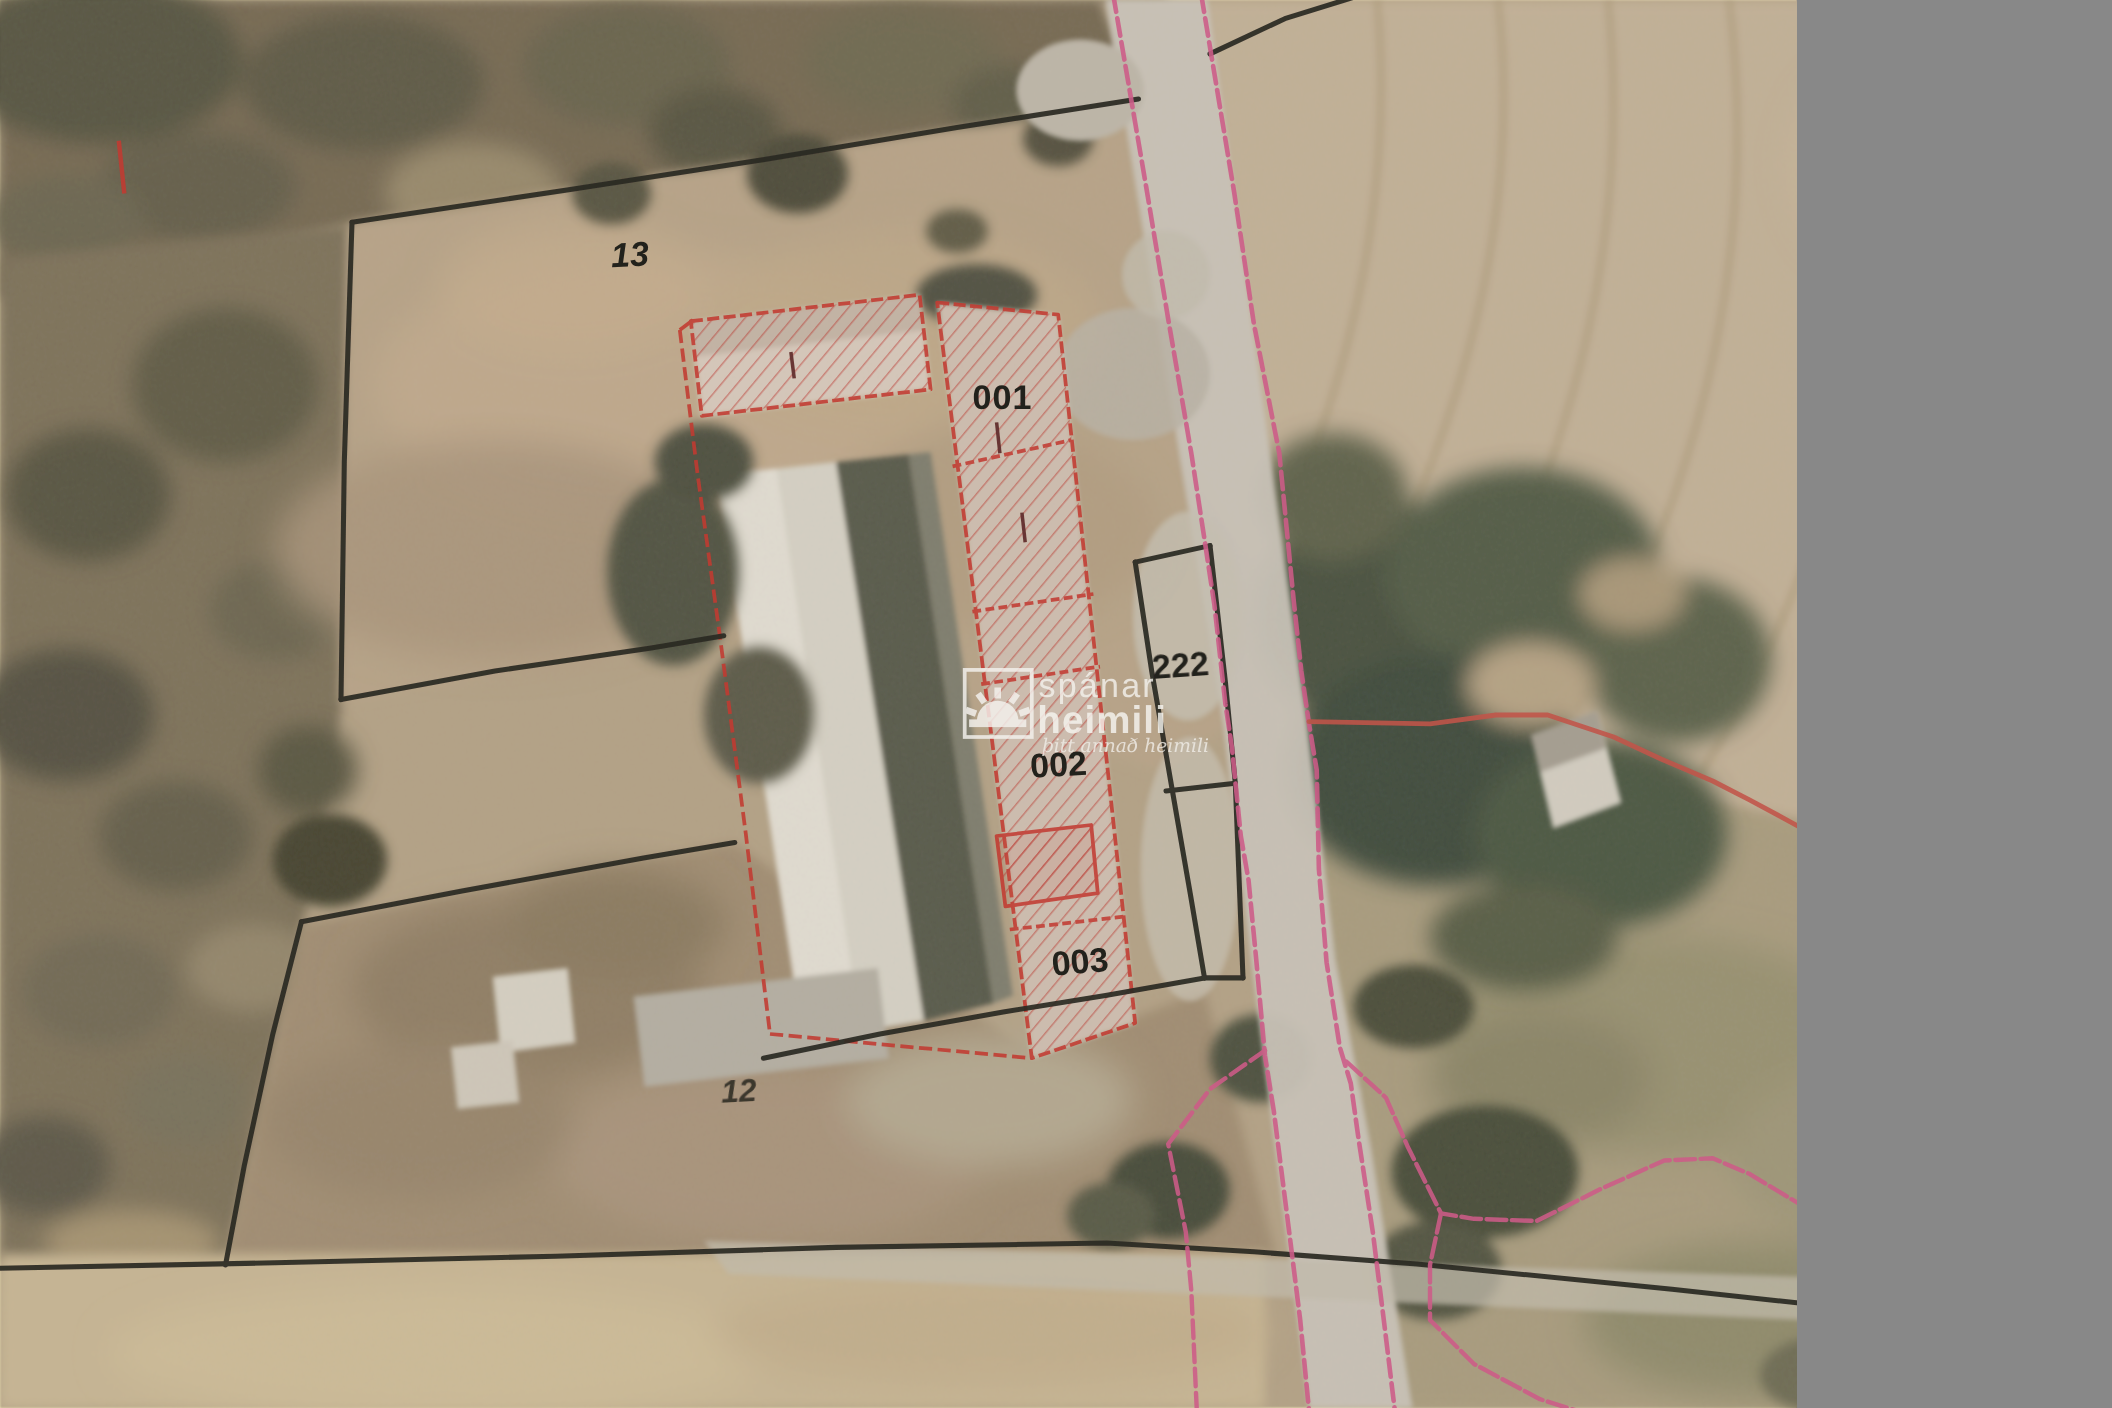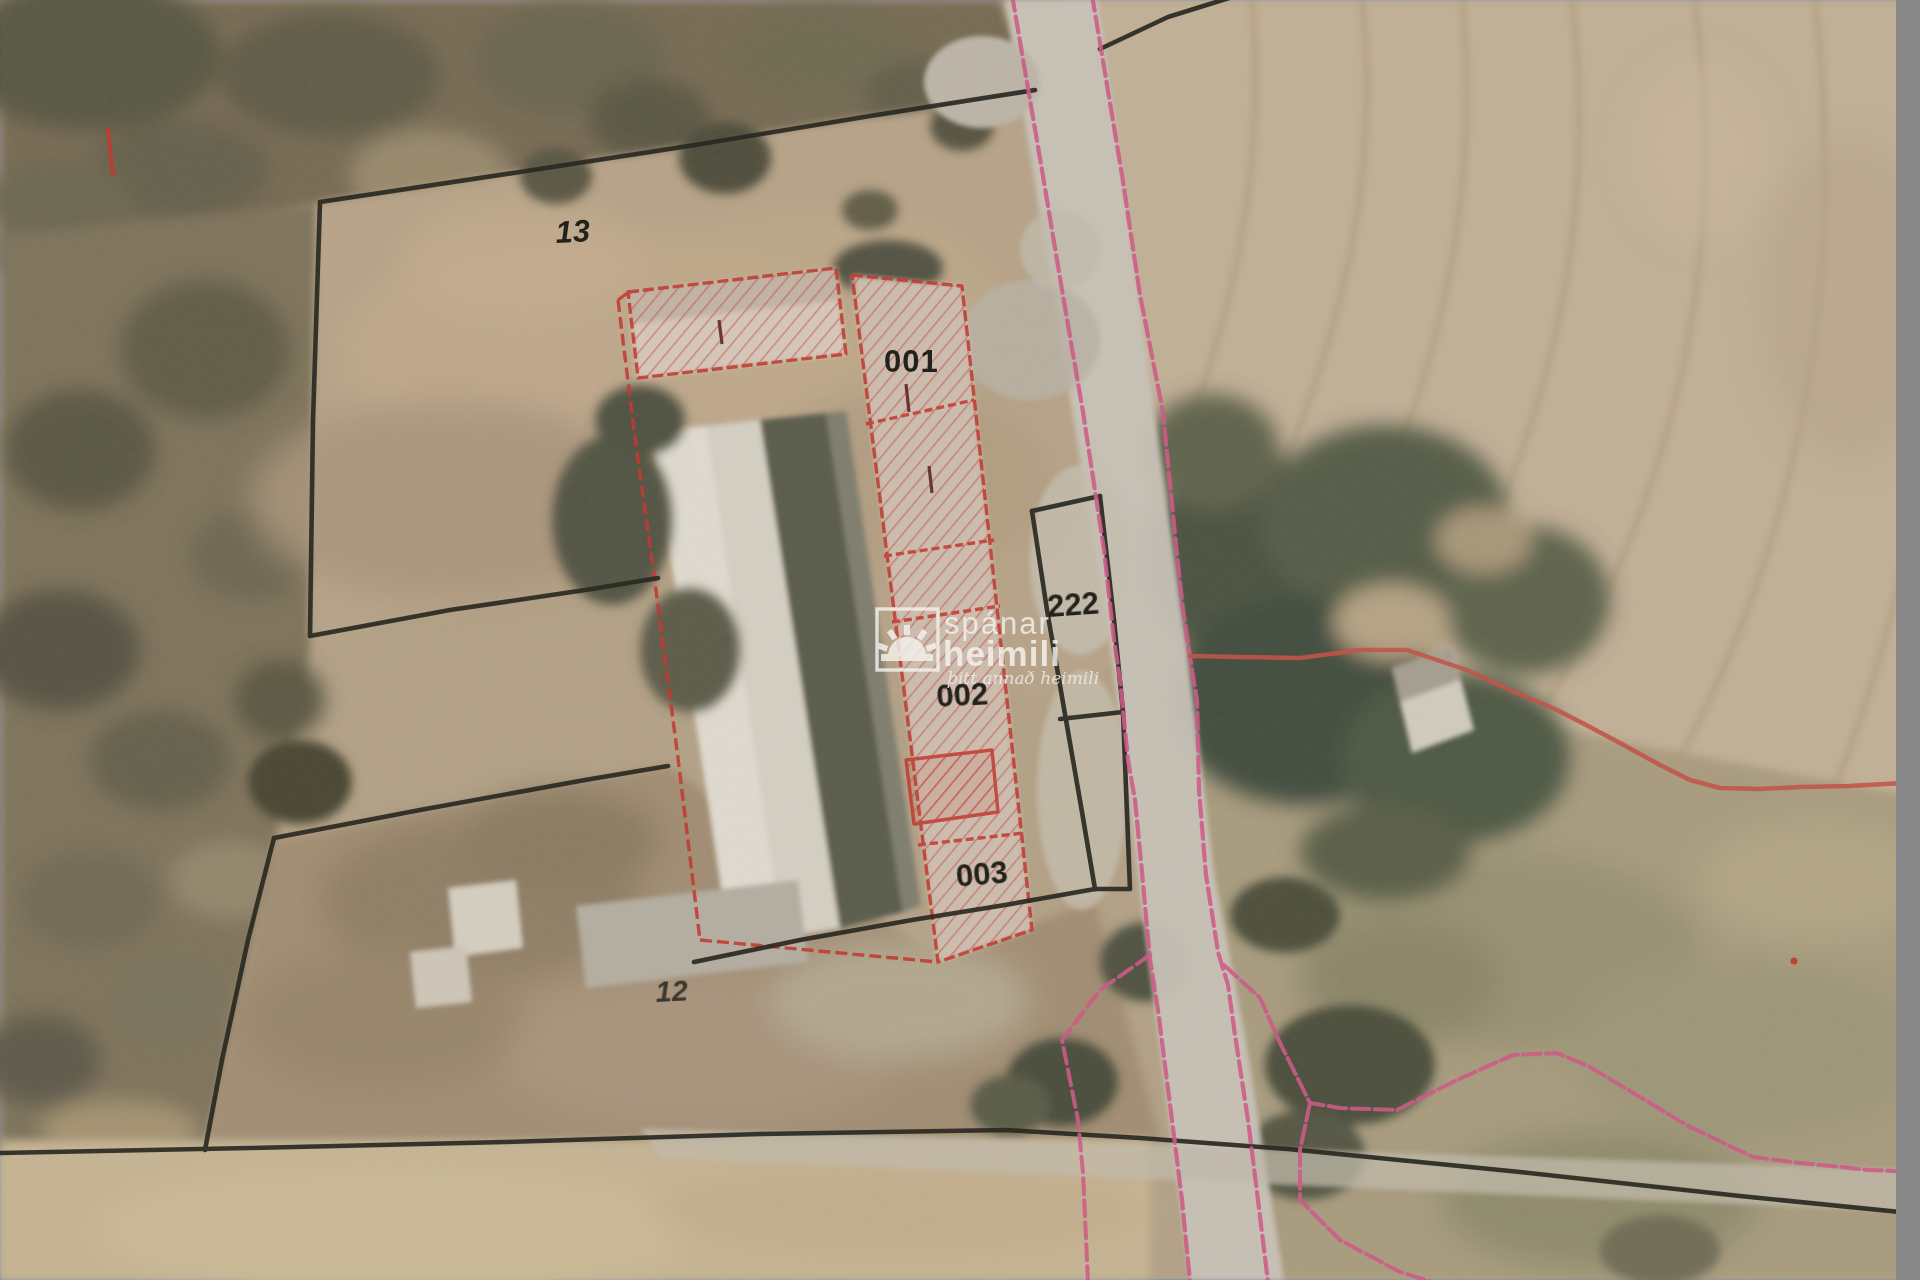--- a/index.html
+++ b/index.html
@@ -1,16 +1,16 @@
 <!DOCTYPE html>
 <html><head>
 <meta charset="utf-8">
 <style>
   html,body{margin:0;padding:0;background:#888;}
-  .stage{position:relative;width:1896px;height:1280px;overflow:hidden;background:#3b82f6;}
+  .stage{position:relative;width:1633px;height:1280px;overflow:hidden;background:#fef9c3;}
   .stage svg{display:block;width:1920px;height:1280px;}
   text{font-family:"Liberation Sans",sans-serif;}
   .parcel-label{fill:#23211c;font-weight:700;}
   .wm-top{fill:#f3f1ec;font-weight:400;letter-spacing:2px;}
   .wm-bottom{fill:#f6f4f0;font-weight:700;letter-spacing:1px;}
   .wm-tagline{fill:#efece6;font-style:italic;font-family:"DejaVu Serif",serif;}
 </style>
 </head>
 <body>
 

